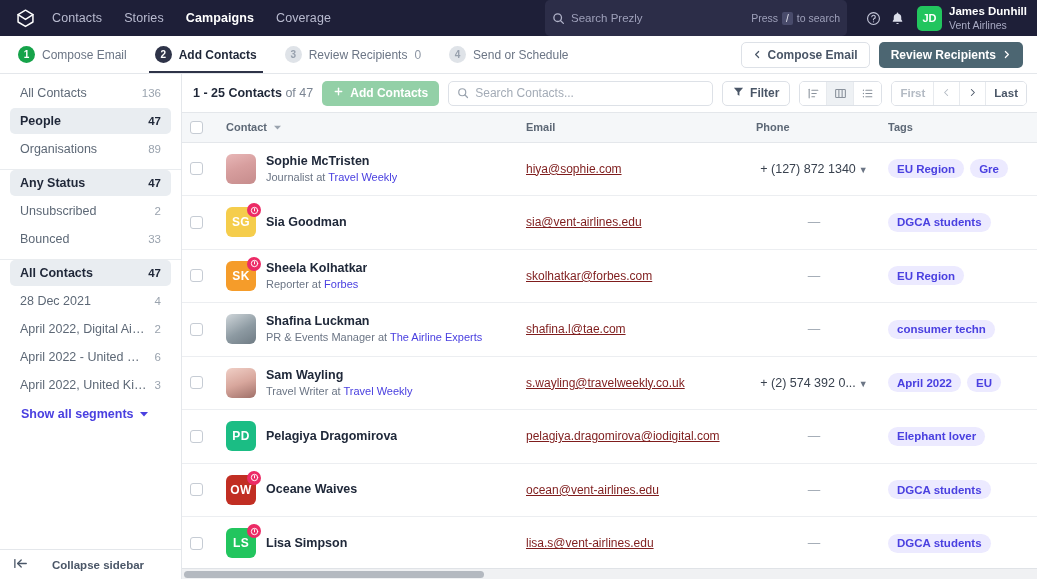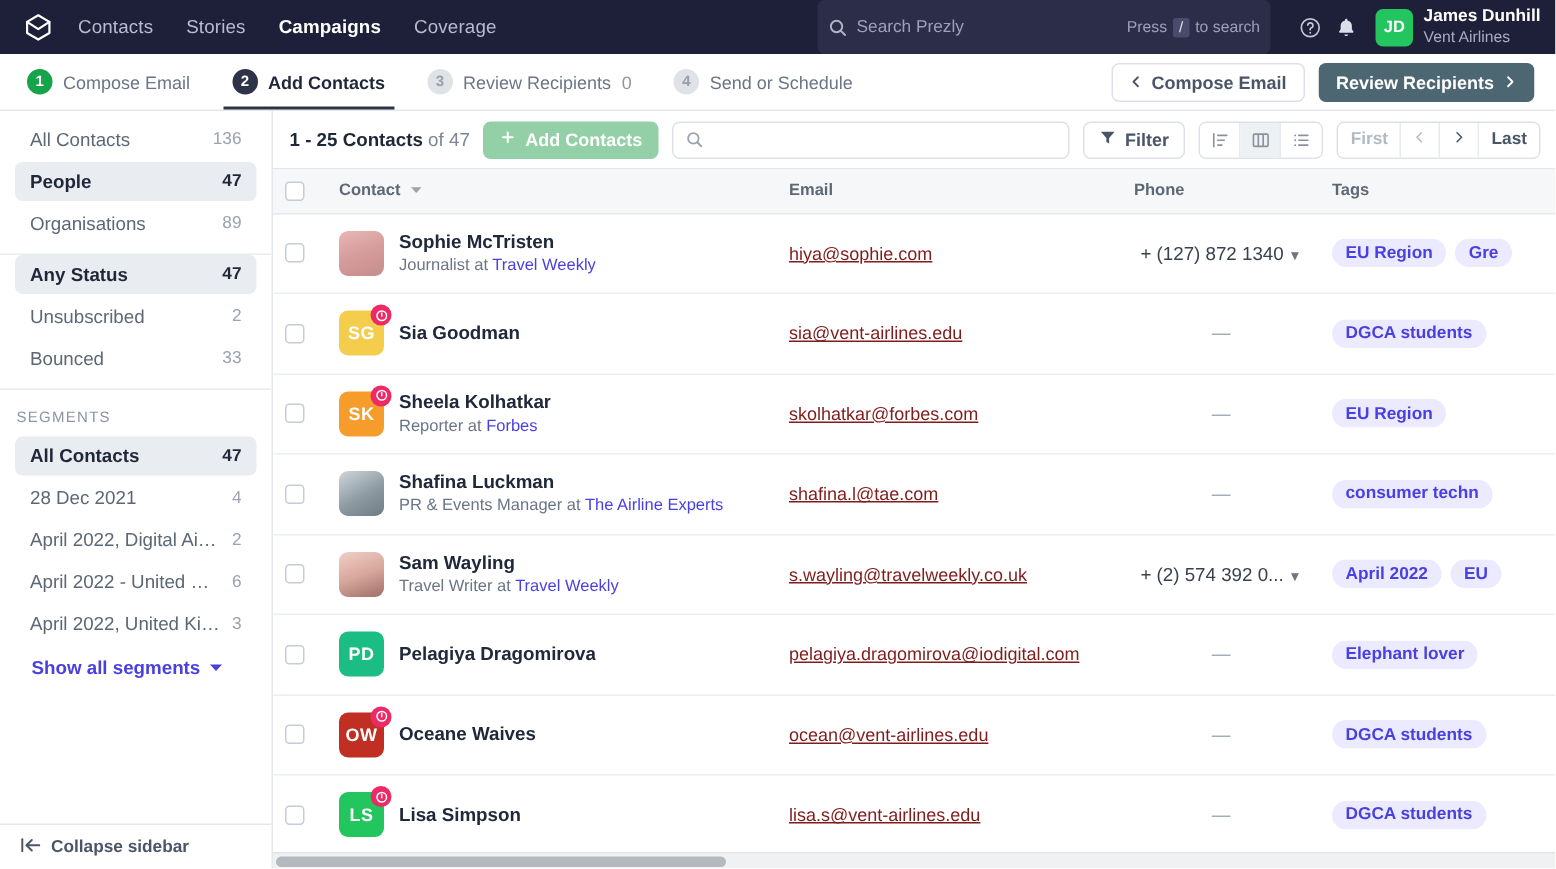--- a/index.html
+++ b/index.html
@@ -117,21 +117,21 @@
   .side-item .txt { flex:1; overflow:hidden; text-overflow: ellipsis; white-space: nowrap; }
   .side-item .n { font-size: 11.5px; color: #9aa3ae; margin-left: 8px; }
   .side-item.sel { background: #e9edf1; color: #1f2738; font-weight: bold; }
   .side-item.sel .n { color: #1f2738; font-weight: bold; }
   .showall {
     font-size: 12.5px; color: #4a40e0; font-weight: bold;
     padding: 7px 11px; cursor: pointer; display:flex; align-items:center; gap:6px;
   }
   .collapse {
     height: 30px; border-top: 1px solid #e4e7eb;
-    display: flex; align-items: center; gap: 7px; padding: 0 14px;
+    display: flex; align-items: center; gap: 25px; padding: 0 14px;
     font-size: 11.5px; color: #4a5667; font-weight: bold; cursor: pointer;
   }
 
   
   .main { flex: 1; display: flex; flex-direction: column; background: #fff; min-width:0; position:relative; }
   .toolbar {
     height: 38px; display: flex; align-items: center; gap: 9px;
     padding: 0 10px 0 11px; flex: 0 0 38px;
   }
   .count { font-size: 12.5px; color: #3c4757; white-space: nowrap; }
@@ -365,21 +365,20 @@
           <span class="txt">Unsubscribed</span>
           <span class="n">2</span>
         </div>
         <div class="side-item">
           <span class="txt">Bounced</span>
           <span class="n">33</span>
         </div>
       </div>
 
       <div class="side-sep"></div>
-      <div class="side-head">SEGMENTS</div>
       <div class="side-group">
         <div class="side-item sel">
           <span class="txt">All Contacts</span>
           <span class="n">47</span>
         </div>
         <div class="side-item">
           <span class="txt">28 Dec 2021</span>
           <span class="n">4</span>
         </div>
         <div class="side-item">
@@ -432,20 +431,21 @@
         </span>
         <span>Add Contacts</span>
       </div>
       <div class="search-contacts">
         <span style="margin-right:6px;display:flex">
           <svg width="12" height="12" viewBox="0 0 24 24" fill="none" stroke="#9aa3ae" stroke-width="2.4" stroke-linecap="round">
               <circle cx="10.5" cy="10.5" r="7"></circle>
               <line x1="16" y1="16" x2="21" y2="21"></line>
             </svg>
         </span>
+        <input value="" placeholder="Search Contacts..." style="">
       </div>
       <div class="btn-filter">
         <span>
           <svg width="11" height="11" viewBox="0 0 24 24" fill="#4a5667">
               <polygon points="2,4 22,4 14,13 14,21 10,19 10,13"></polygon>
             </svg>
         </span>
         <span>Filter</span>
       </div>
       <div class="seg">

